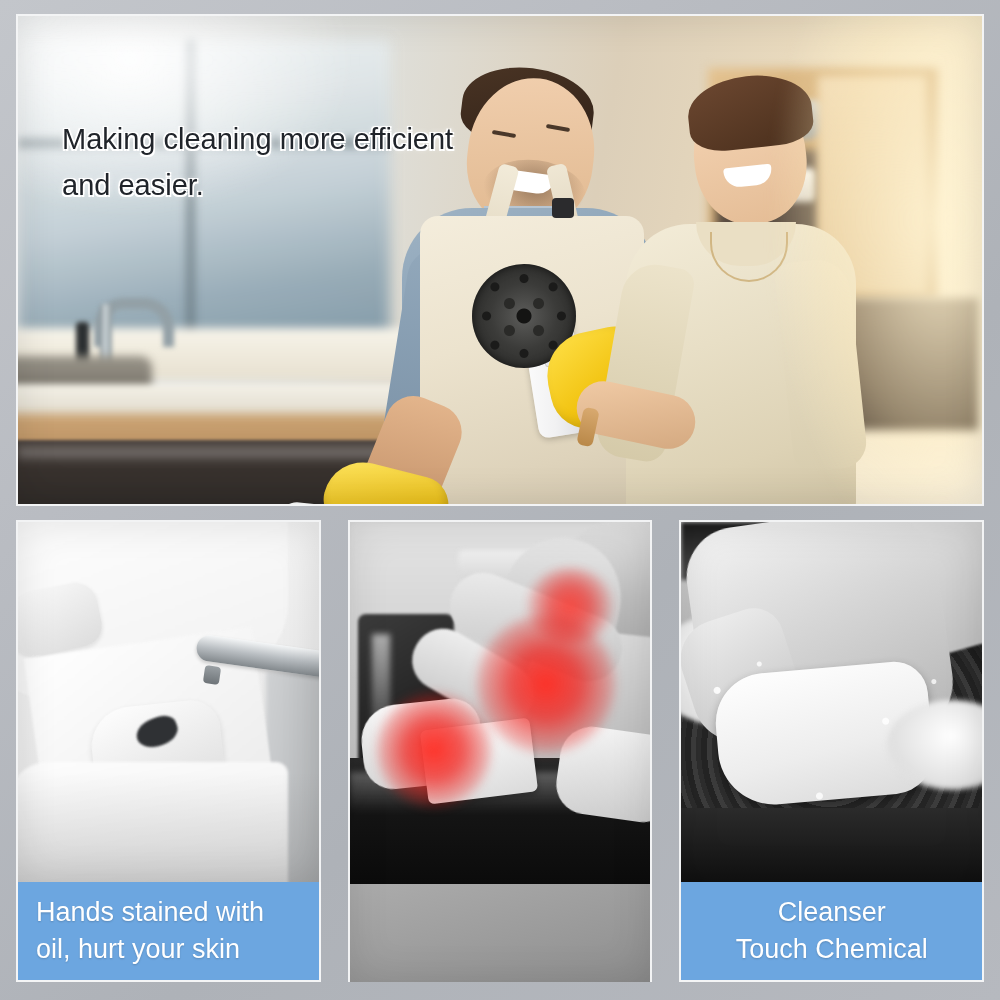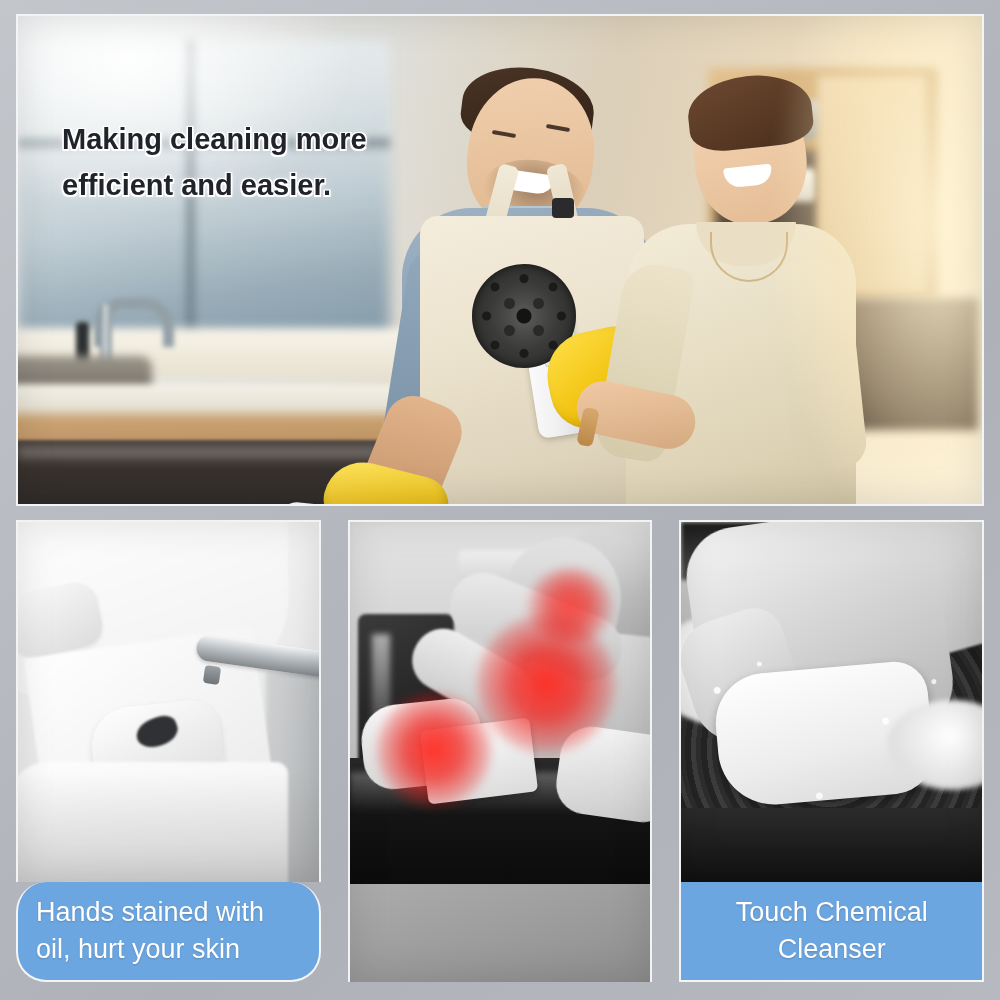--- a/index.html
+++ b/index.html
@@ -300,21 +300,21 @@
   }
   .hl-dark{
     color:#22262c;margin-left:14px;
     text-shadow:
       -2px -2px 0 #ffffff, 2px -2px 0 #ffffff, -2px 2px 0 #ffffff, 2px 2px 0 #ffffff,
       0 -2px 0 #ffffff, 0 2px 0 #ffffff, -2px 0 0 #ffffff, 2px 0 0 #ffffff,
       0 3px 6px rgba(0,0,0,.3);
   }
   .subline{
     position:absolute;left:44px;top:100px;width:400px;
-    font-size:29px;line-height:46px;color:#20242a;font-weight:700;
+    font-size:29px;line-height:46px;color:#20242a;font-weight:400;
     text-shadow:
       -1.5px -1.5px 0 #fff, 1.5px -1.5px 0 #fff, -1.5px 1.5px 0 #fff, 1.5px 1.5px 0 #fff,
       0 0 6px rgba(255,255,255,.85);
   }
 
   
   .cards{position:absolute;left:16px;top:520px;width:968px;height:462px;display:flex;gap:27px;}
   .card{position:relative;flex:1;display:flex;flex-direction:column;}
   .card-photo{
     position:relative;flex:1;overflow:hidden;
@@ -322,21 +322,21 @@
     background:#d9dadb;
   }
   .caption{
     height:100px;box-sizing:border-box;
     background:#6ca6e0;border:2px solid #f4f5f6;border-top:none;
     display:flex;align-items:center;justify-content:center;text-align:center;
     color:#ffffff;font-size:27px;line-height:37px;font-weight:400;
     text-shadow:0 1px 2px rgba(0,0,0,.18);
     padding:0 8px;
   }
-  .caption.left-al{justify-content:flex-start;text-align:left;padding-left:18px;border-radius:30px;}
+  .caption.left-al{justify-content:flex-start;text-align:left;padding-left:18px;}
 
   
   .p1-bg{position:absolute;inset:0;background:linear-gradient(160deg,#fafafa 0%,#ededed 45%,#dcdcdc 100%);}
   .p1-cloth-a{
     position:absolute;left:-30px;top:-18px;width:300px;height:200px;
     background:linear-gradient(160deg,#ffffff,#f0f0f0);border-radius:0 0 50% 28%;filter:blur(1px);
   }
   .p1-cloth-b{
     position:absolute;left:18px;top:120px;width:230px;height:190px;
     background:linear-gradient(150deg,#ffffff,#eaeaea);transform:rotate(-8deg);filter:blur(1.2px);
@@ -666,20 +666,20 @@
         <div class="p3-thumb"></div>
         <div class="p3-foam-a"></div>
         <div class="p3-foam-c"></div>
         <div class="p3-foam-d"></div>
         <div class="p3-bubbles"></div>
         <div class="p3-bottom"></div>
         <div class="vignette"></div>
       </div>
       <div class="caption">
         <span>
+            <div>Cleanser</div>
             <div>Touch Chemical</div>
-            <div>Cleanser</div>
           </span>
       </div>
     </div>
 
   </div>
 </div>
 
 </body></html>

